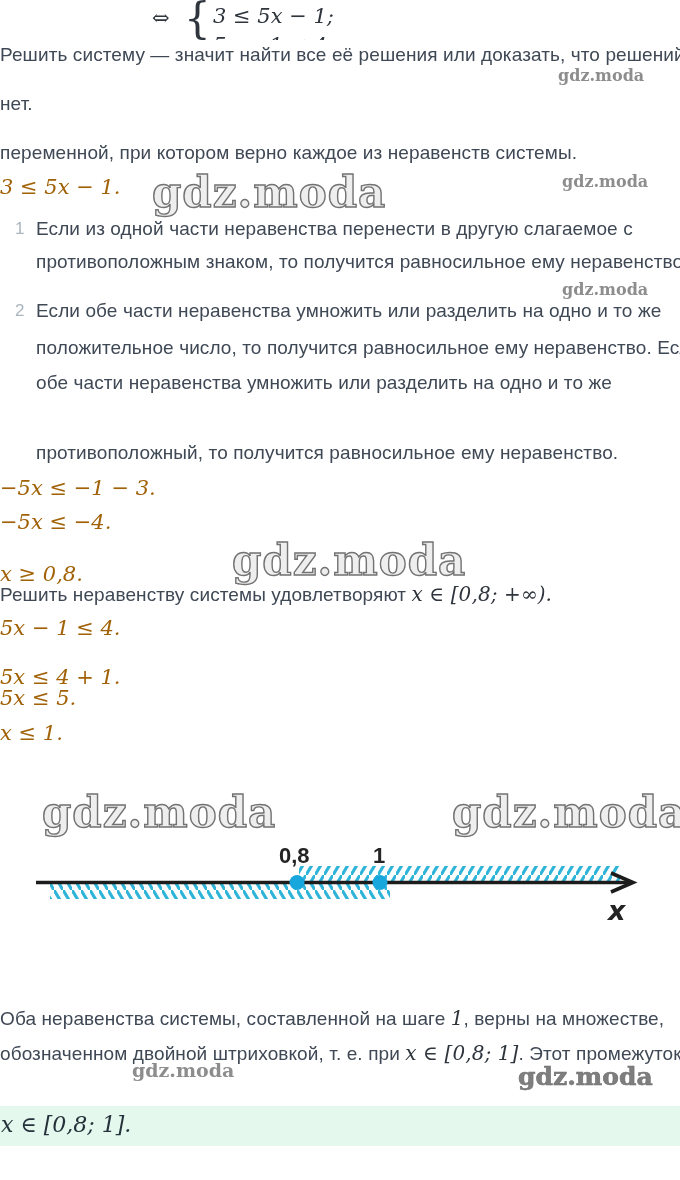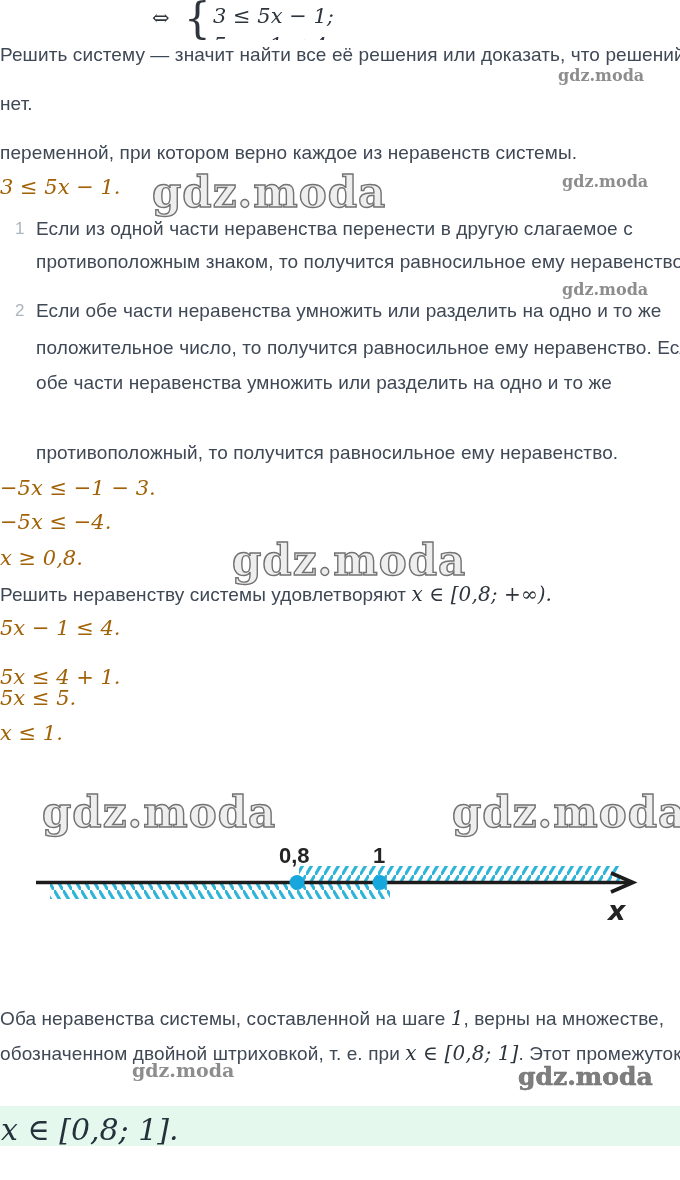--- a/index.html
+++ b/index.html
@@ -52,21 +52,21 @@
     font-family:"DejaVu Serif", serif; font-style:normal;
     font-size:42px; color:#2f353d;
   }
   #answer-bar {
     position:absolute; left:0; top:1106px; width:680px; height:40px;
     background:#e5f8ed;
   }
   #answer-bar span {
     position:absolute; left:1px; top:6px;
     font-family:"DejaVu Serif", serif; font-style:italic;
-    font-size:30px; color:#25323b; white-space:nowrap;
+    font-size:22px; color:#25323b; white-space:nowrap;
   }
   svg text.pt-label {
     font:bold 22px "Liberation Sans", sans-serif; fill:#242424;
   }
   svg text.axis-label {
     font:bold italic 27px "DejaVu Sans", sans-serif; fill:#242424;
   }
 </style>
 </head>
 <body>
@@ -92,21 +92,21 @@
   <div class="t rule-line" style="top:250px">противоположным знаком, то получится равносильное ему неравенство.</div>
 
   <div class="rule-num" style="top:301px">2</div>
   <div class="t rule-line" style="top:299px">Если обе части неравенства умножить или разделить на одно и то же</div>
   <div class="t rule-line" style="top:336px">положительное число, то получится равносильное ему неравенство. Если</div>
   <div class="t rule-line" style="top:371px">обе части неравенства умножить или разделить на одно и то же</div>
   <div class="t rule-line" style="top:441px">противоположный, то получится равносильное ему неравенство.</div>
 
   <div class="m" style="top:476px">−5x ≤ −1 − 3.</div>
   <div class="m" style="top:510px">−5x ≤ −4.</div>
-  <div class="m" style="top:546px">x ≥ 0,8.</div>
+  <div class="m" style="top:562px">x ≥ 0,8.</div>
   <div class="t" style="top:582px">
     <span>Решить неравенству системы удовлетворяют </span><span class="mi">x ∈ [0,8;  +∞).</span>
   </div>
 
   <div class="m" style="top:616px">5x − 1 ≤ 4.</div>
   <div class="m" style="top:665px">5x ≤ 4 + 1.</div>
   <div class="m" style="top:686px">5x ≤ 5.</div>
   <div class="m" style="top:721px">x ≤ 1.</div>
 
   <svg style="position:absolute; left:0; top:830px" width="680" height="100" viewBox="0 0 680 100" xmlns="http://www.w3.org/2000/svg">

